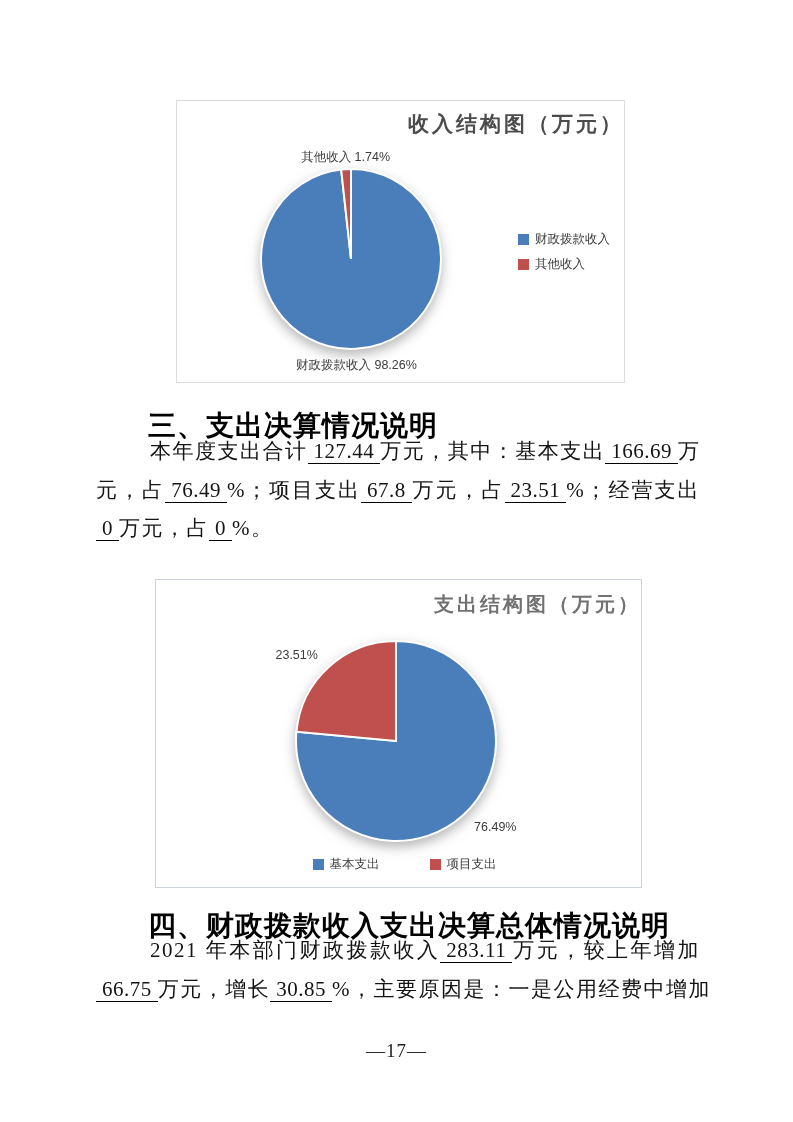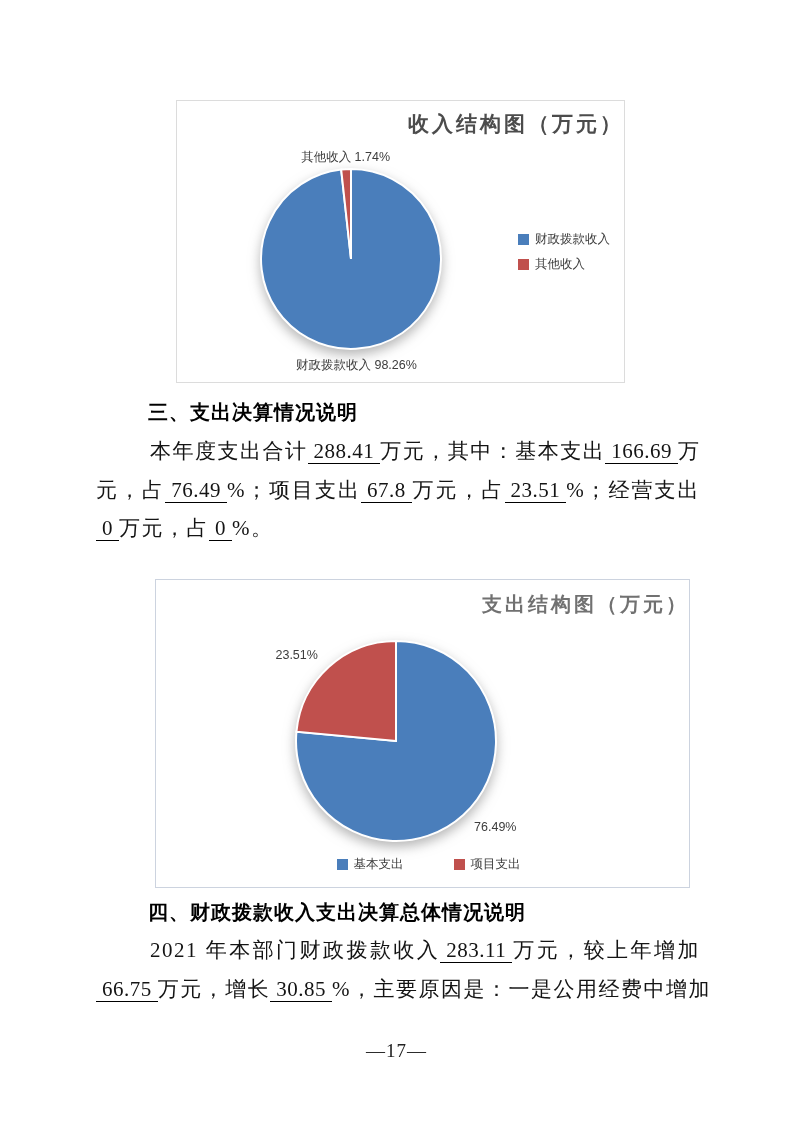--- a/index.html
+++ b/index.html
@@ -2,39 +2,39 @@
 <html><head>
 <meta charset="utf-8">
 <style>
   html,body{margin:0;padding:0;background:#fff;}
   .page{position:relative;width:793px;height:1122px;background:#fff;overflow:hidden;
         font-family:"Liberation Serif",serif;color:#141414;}
 
   
   .chart-box{position:absolute;background:#fff;border:1px solid #dcdcdc;}
   #chart1{left:176px;top:100px;width:447px;height:281px;}
-  #chart2{left:155px;top:579px;width:485px;height:307px;border-color:#ccd3df;padding-left:48px;}
+  #chart2{left:155px;top:579px;width:485px;height:307px;border-color:#ccd3df;}
   .chart-title{position:absolute;left:0;right:0;text-align:right;
                font-family:"Liberation Sans",sans-serif;letter-spacing:3px;}
   #chart1 .chart-title{top:9px;font-size:21px;font-weight:700;color:#4c4c4c;}
   #chart2 .chart-title{top:11px;font-size:20px;font-weight:600;color:#717171;}
   svg.pie{position:absolute;left:0;top:0;overflow:visible;}
   .pieg{filter:drop-shadow(0 5px 6px rgba(110,110,110,.5));}
   .pie-label{font-family:"Liberation Sans",sans-serif;font-size:12.5px;fill:#3d3d3d;}
 
   .legend{position:absolute;display:flex;font-family:"Liberation Sans",sans-serif;
           font-size:12.5px;color:#3d3d3d;}
   .legend-right{flex-direction:column;gap:8px;right:14px;top:130px;}
   .legend-bottom{flex-direction:row;justify-content:center;left:0;right:0;top:276px;gap:38px;}
   .legend-item{display:flex;align-items:center;gap:6px;white-space:nowrap;margin-left:12px;}
   .sw{width:11px;height:11px;display:inline-block;flex:0 0 auto;}
 
   
   .heading{position:absolute;font-family:"Liberation Sans",sans-serif;font-weight:700;
-           font-size:20px;color:#000;letter-spacing:1px;white-space:nowrap;}
+           font-size:28px;color:#000;letter-spacing:1px;white-space:nowrap;margin-top:8px;}
   #h3{left:148px;top:399px;}
   #h4{left:148px;top:899px;}
   .para{position:absolute;width:604px;font-size:21px;color:#141414;}
   #p1{left:96px;top:432px;}
   #p2{left:96px;top:931px;}
   .para .line{height:38.7px;line-height:38.7px;letter-spacing:1.5px;white-space:nowrap;
               text-align:justify;text-align-last:justify;}
   .para .line:first-child{text-indent:54px;}
   .para.endleft .line:last-child{text-align-last:left;}
   .u{border-bottom:1.5px solid #000;padding:0 6px;letter-spacing:.5px;}
@@ -64,21 +64,21 @@
         </div>
         <div class="legend-item">
           <span class="sw" style="background: rgb(192, 80, 77);"></span>
           <span>其他收入</span>
         </div>
       </div>
   </section>
 
   <div class="heading" id="h3">三、支出决算情况说明</div>
   <div class="para endleft" id="p1">
-      <div class="line"><span>本年度支出合计</span><span class="u">288.41</span><span>万元，其中：基本支出</span><span class="u">166.69</span><span>万</span></div>
+      <div class="line"><span>本年度支出合计</span><span class="u">127.44</span><span>万元，其中：基本支出</span><span class="u">166.69</span><span>万</span></div>
       <div class="line"><span>元，占</span><span class="u">76.49</span><span>%；项目支出</span><span class="u">67.8</span><span>万元，占</span><span class="u">23.51</span><span>%；经营支出</span></div>
       <div class="line"><span class="u">0</span><span>万元，占</span><span class="u">0</span><span>%。</span></div>
     </div>
 
   <section class="chart-box" id="chart2">
     <div class="chart-title">支出结构图（万元）</div>
     <svg class="pie" width="485" height="307" viewBox="0 0 485 307">
         <g class="pieg">
           <path d="M 240 161 L 240.00 61.00 A 100 100 0 1 1 140.44 151.65 Z" fill="#4A7EBB" stroke="#ffffff" stroke-width="2"></path>
           <path d="M 240 161 L 140.44 151.65 A 100 100 0 0 1 240.00 61.00 Z" fill="#C0504D" stroke="#ffffff" stroke-width="2"></path>

